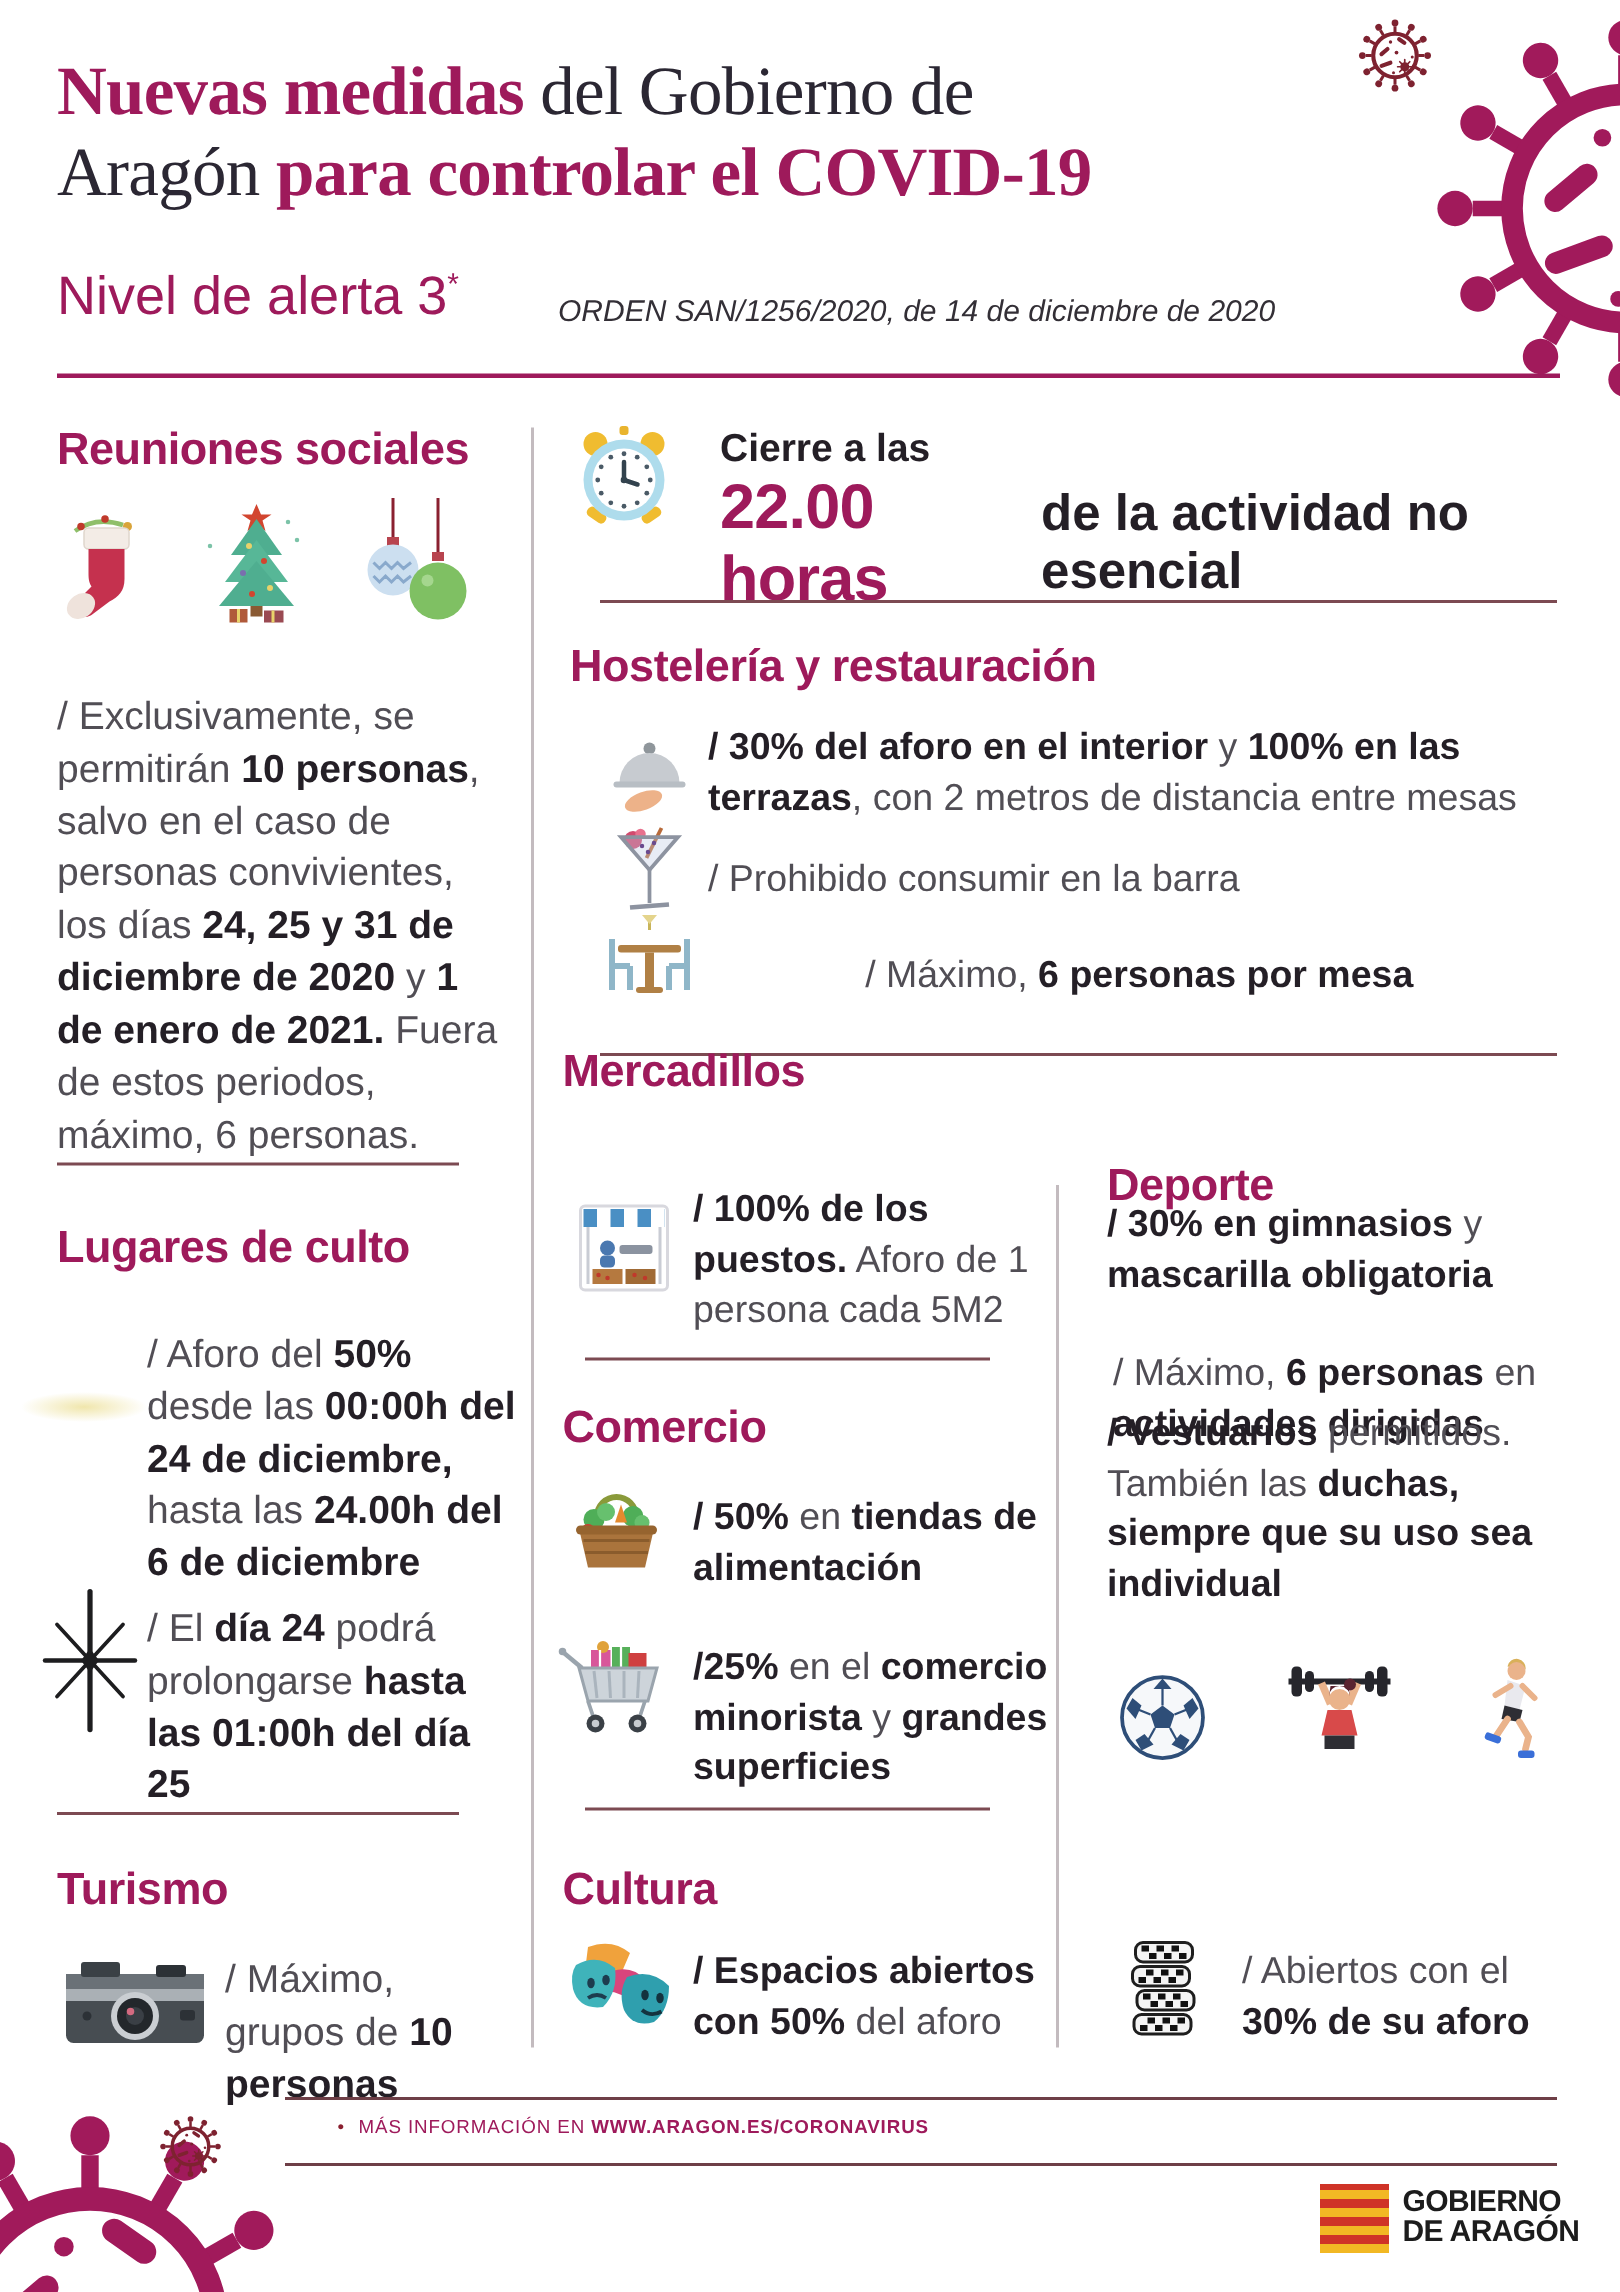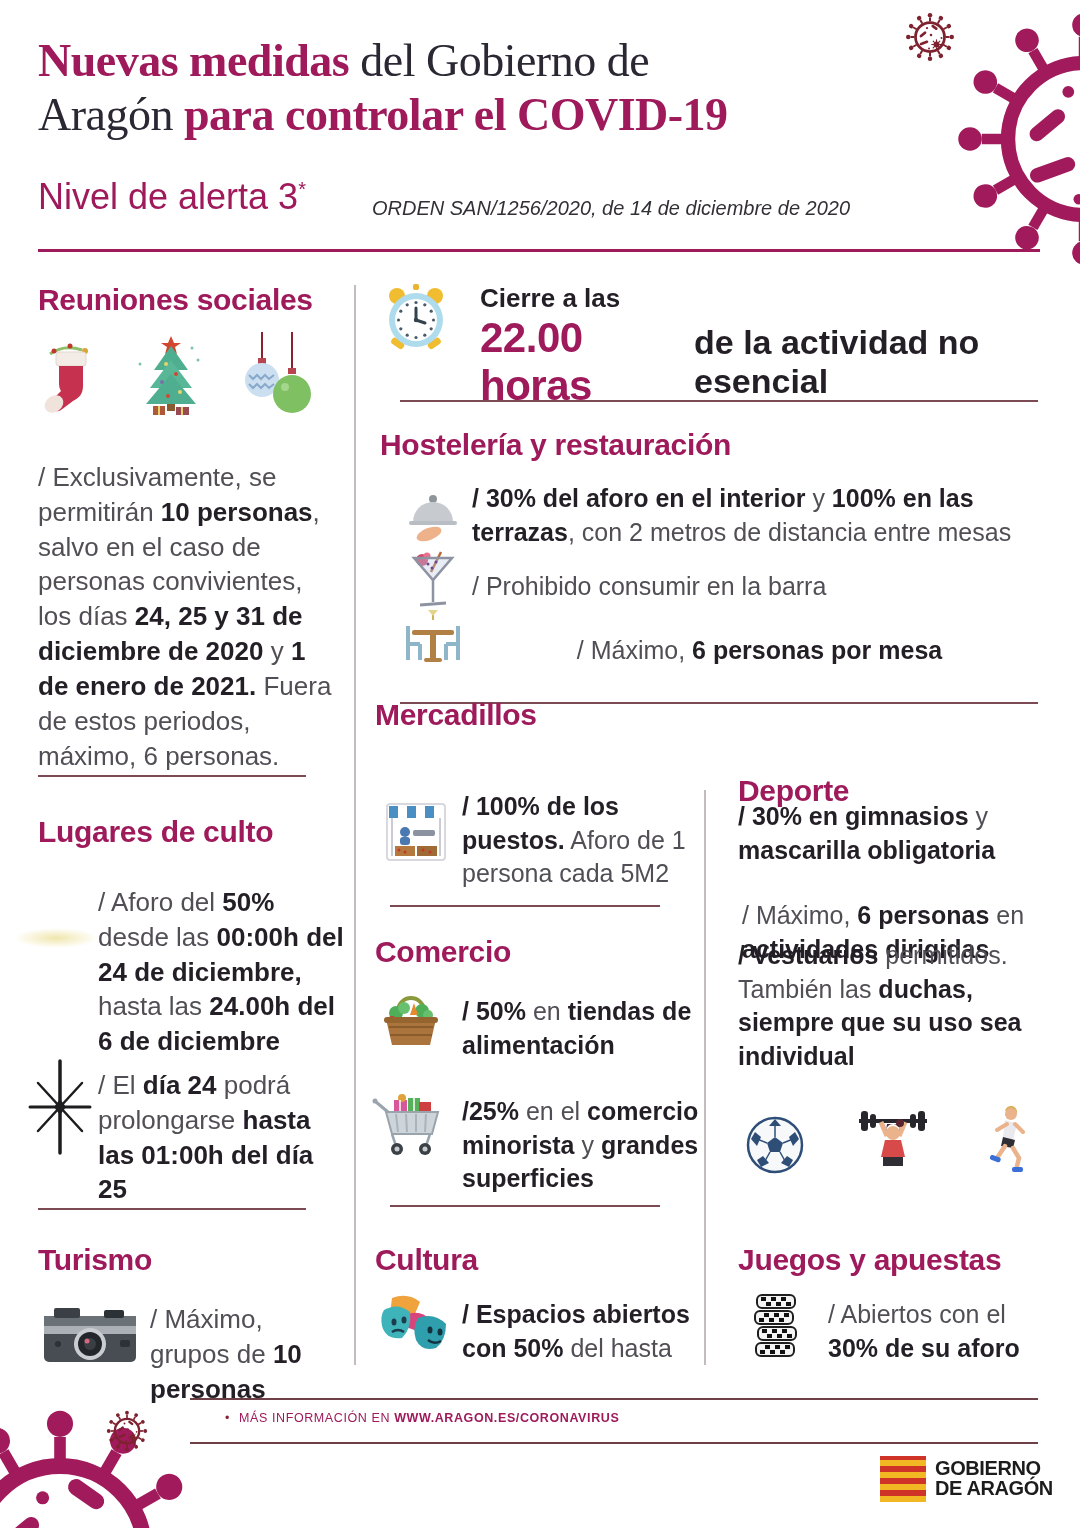--- a/index.html
+++ b/index.html
@@ -324,21 +324,21 @@
     <path d="M30 22 q14 -4 22 6 l-8 16 q-10 -10 -20 -8 z" fill="#d8457c"></path>
     <path d="M6 18 q14 -8 26 2 q2 16 -8 26 q-16 2 -20 -12 q-2 -10 2 -16 z" fill="#3fb3ba"></path>
     <ellipse cx="16" cy="30" rx="2.5" ry="3.5" fill="#1d3c4e"></ellipse>
       <ellipse cx="26" cy="28" rx="2.5" ry="3.5" fill="#1d3c4e"></ellipse>
     <path d="M14 40 q6 -4 12 0" stroke="#1d3c4e" stroke-width="2.5" fill="none"></path>
     <path d="M40 26 q16 -6 28 6 q0 16 -10 24 q-14 4 -20 -8 q-4 -12 2 -22 z" fill="#2f9fae"></path>
     <ellipse cx="52" cy="38" rx="2.5" ry="3.5" fill="#14333f"></ellipse>
       <ellipse cx="62" cy="40" rx="2.5" ry="3.5" fill="#14333f"></ellipse>
     <path d="M50 48 q6 5 13 1" stroke="#14333f" stroke-width="2.5" fill="none"></path>
   </svg>
-  <p class="abs it" style="left:462px;top:1298px;width:250px;margin:0;"><span class="seg-b">/ Espacios abiertos con 50%</span><span> del hasta</span></p>
+  <p class="abs it" style="left:462px;top:1298px;width:250px;margin:0;"><span class="seg-b">/ Espacios abiertos con 50%</span><span> del aforo</span></p>
 
   <div class="abs h-sec" style="left:738px;top:738px;margin-top:36px;">Deporte</div>
   <p class="abs it" style="left:738px;top:800px;width:305px;margin:0;"><span class="seg-b">/ 30% en gimnasios</span><span> y </span><span class="seg-b">mascarilla obligatoria</span></p>
   <p class="abs it" style="left:738px;top:895px;width:305px;margin:4px;"><span>/ Máximo, </span><span class="seg-b">6 personas</span><span> en </span><span class="seg-b">actividades dirigidas</span></p>
   <p class="abs it" style="left:738px;top:939px;width:312px;margin:0;"><span class="seg-b">/ Vestuarios</span><span> permitidos. También las </span><span class="seg-b">duchas, siempre que su uso sea individual</span></p>
 
   <div class="abs" style="left:745px;top:1105px;width:300px;display:flex;gap:48px;align-items:flex-end;">
     <svg width="60" height="60" viewBox="0 0 60 60">
       <circle cx="30" cy="30" r="27" fill="#f6f8fa" stroke="#2e4e78" stroke-width="2.5"></circle>
       <polygon points="30,22 38,28 35,37 25,37 22,28" fill="#2e4e78"></polygon>
@@ -374,21 +374,20 @@
       <circle cx="30" cy="9" r="6" fill="#eab38b"></circle>
       <path d="M24 15 l12 4 -4 16 -10 -3 z" fill="#e9e9ee"></path>
       <path d="M26 19 l-10 6 M34 19 l8 8" stroke="#eab38b" stroke-width="4" fill="none" stroke-linecap="round"></path>
       <path d="M22 32 l12 3 -2 8 -12 -2 z" fill="#2e2e34"></path>
       <path d="M24 41 l-8 12 M32 43 l6 10 -2 8" stroke="#eab38b" stroke-width="4.5" fill="none" stroke-linecap="round"></path>
       <rect x="9" y="51" width="11" height="5" rx="2" fill="#3a6fd8" transform="rotate(20 14 53)"></rect>
       <rect x="31" y="62" width="11" height="5" rx="2" fill="#3a6fd8"></rect>
     </svg>
   </div>
 
-  <div class="abs h-sec" style="left:738px;top:1243px;">Juegos y apuestas</div>
   <svg class="abs" style="left:752px;top:1292px;" width="48" height="68" viewBox="0 0 48 68">
     <g>
       <rect x="5" y="3" width="38" height="13" rx="5" fill="#f4f4f4" stroke="#1e1e1e" stroke-width="2"></rect>
       <rect x="9" y="5" width="5" height="4" fill="#111"></rect>
         <rect x="19" y="5" width="5" height="4" fill="#111"></rect>
         <rect x="29" y="5" width="5" height="4" fill="#111"></rect>
       <rect x="14" y="10" width="5" height="4" fill="#111"></rect>
         <rect x="24" y="10" width="5" height="4" fill="#111"></rect>
         <rect x="34" y="10" width="5" height="4" fill="#111"></rect>
     </g>

